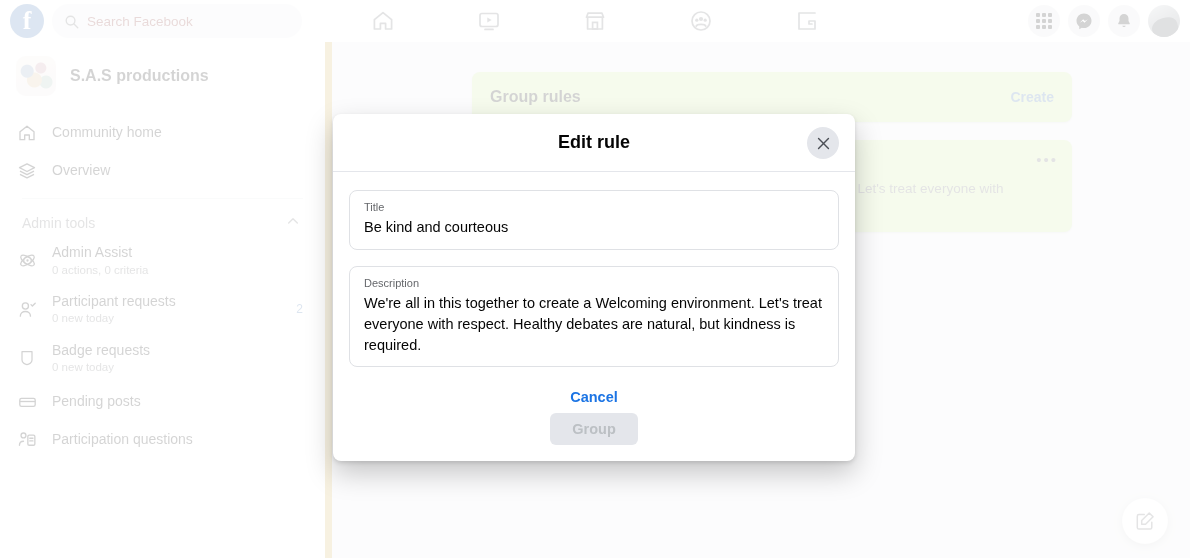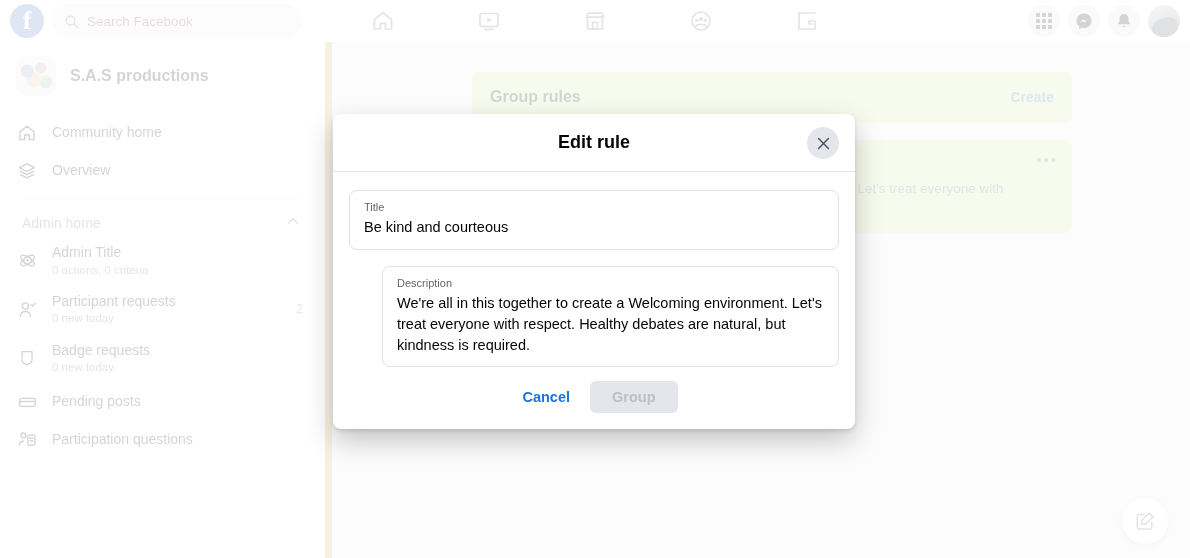--- a/index.html
+++ b/index.html
@@ -333,40 +333,40 @@
     justify-content: center;
     color: #4b4f56;
   }
   .modal-body { padding: 18px 16px 0 16px; }
   .field {
     border: 1px solid #dfe1e5;
     border-radius: 8px;
     padding: 9px 14px 11px 14px;
     box-sizing: border-box;
   }
-  .field + .field { margin-top: 16px; margin-left: 33px; }
+  .field + .field { margin-top: 16px; }
   .field-label {
     font-size: 11px;
     color: #65676b;
     line-height: 1.4;
   }
   .field-value {
     font-size: 14.5px;
     color: #050505;
     line-height: 1.42;
     margin-top: 2px;
     word-wrap: break-word;
   }
   .field-desc { min-height: 76px; }
   .modal-foot {
     display: flex;
     align-items: center;
-    justify-content: center;
-    gap: 8px;
+    justify-content: flex-start;
     padding: 14px 16px 16px 16px;
+    flex-direction: column;
   }
   .btn-cancel {
     font-size: 14.5px;
     font-weight: bold;
     color: #1b74e4;
     padding: 8px 12px;
     border-radius: 6px;
     background: transparent;
     border: none;
     cursor: pointer;
@@ -494,39 +494,39 @@
           </svg>
         </span>
         <span class="txt">
           <span class="lbl">Overview</span>
         </span>
       </div>
 
       <div class="divider"></div>
 
       <div class="section-head">
-        <span>Admin home</span>
+        <span>Admin tools</span>
         <span>
           <svg width="16" height="16" viewBox="0 0 24 24" fill="none" stroke="#65676b" stroke-width="2">
             <path d="m5.5 15 6.5-6.5L18.5 15" stroke-linecap="round" stroke-linejoin="round"></path>
           </svg>
         </span>
       </div>
 
       <div class="nav-item">
         <span class="ico">
           <svg width="21" height="21" viewBox="0 0 24 24" fill="none" stroke="#050505" stroke-width="1.4">
             <circle cx="12" cy="12" r="4.3"></circle>
             <circle cx="12" cy="12" r="1.3" fill="#050505" stroke="none"></circle>
             <ellipse cx="12" cy="12" rx="9" ry="4" transform="rotate(35 12 12)"></ellipse>
             <ellipse cx="12" cy="12" rx="9" ry="4" transform="rotate(-35 12 12)"></ellipse>
           </svg>
         </span>
         <span class="txt">
-          <span class="lbl">Admin Title</span>
+          <span class="lbl">Admin Assist</span>
           <span class="sub">0 actions, 0 criteria</span>
         </span>
       </div>
 
       <div class="nav-item">
         <span class="ico">
           <svg width="21" height="21" viewBox="0 0 24 24" fill="none" stroke="#050505" stroke-width="1.5">
             <circle cx="9.6" cy="8" r="3.5"></circle>
             <path d="M3.8 19.6c0-3.3 2.6-5.3 5.8-5.3s5.8 2 5.8 5.3" stroke-linecap="round"></path>
             <path d="m16 6.4 1.6 1.6 3.2-3.2" stroke-linecap="round" stroke-linejoin="round"></path>

